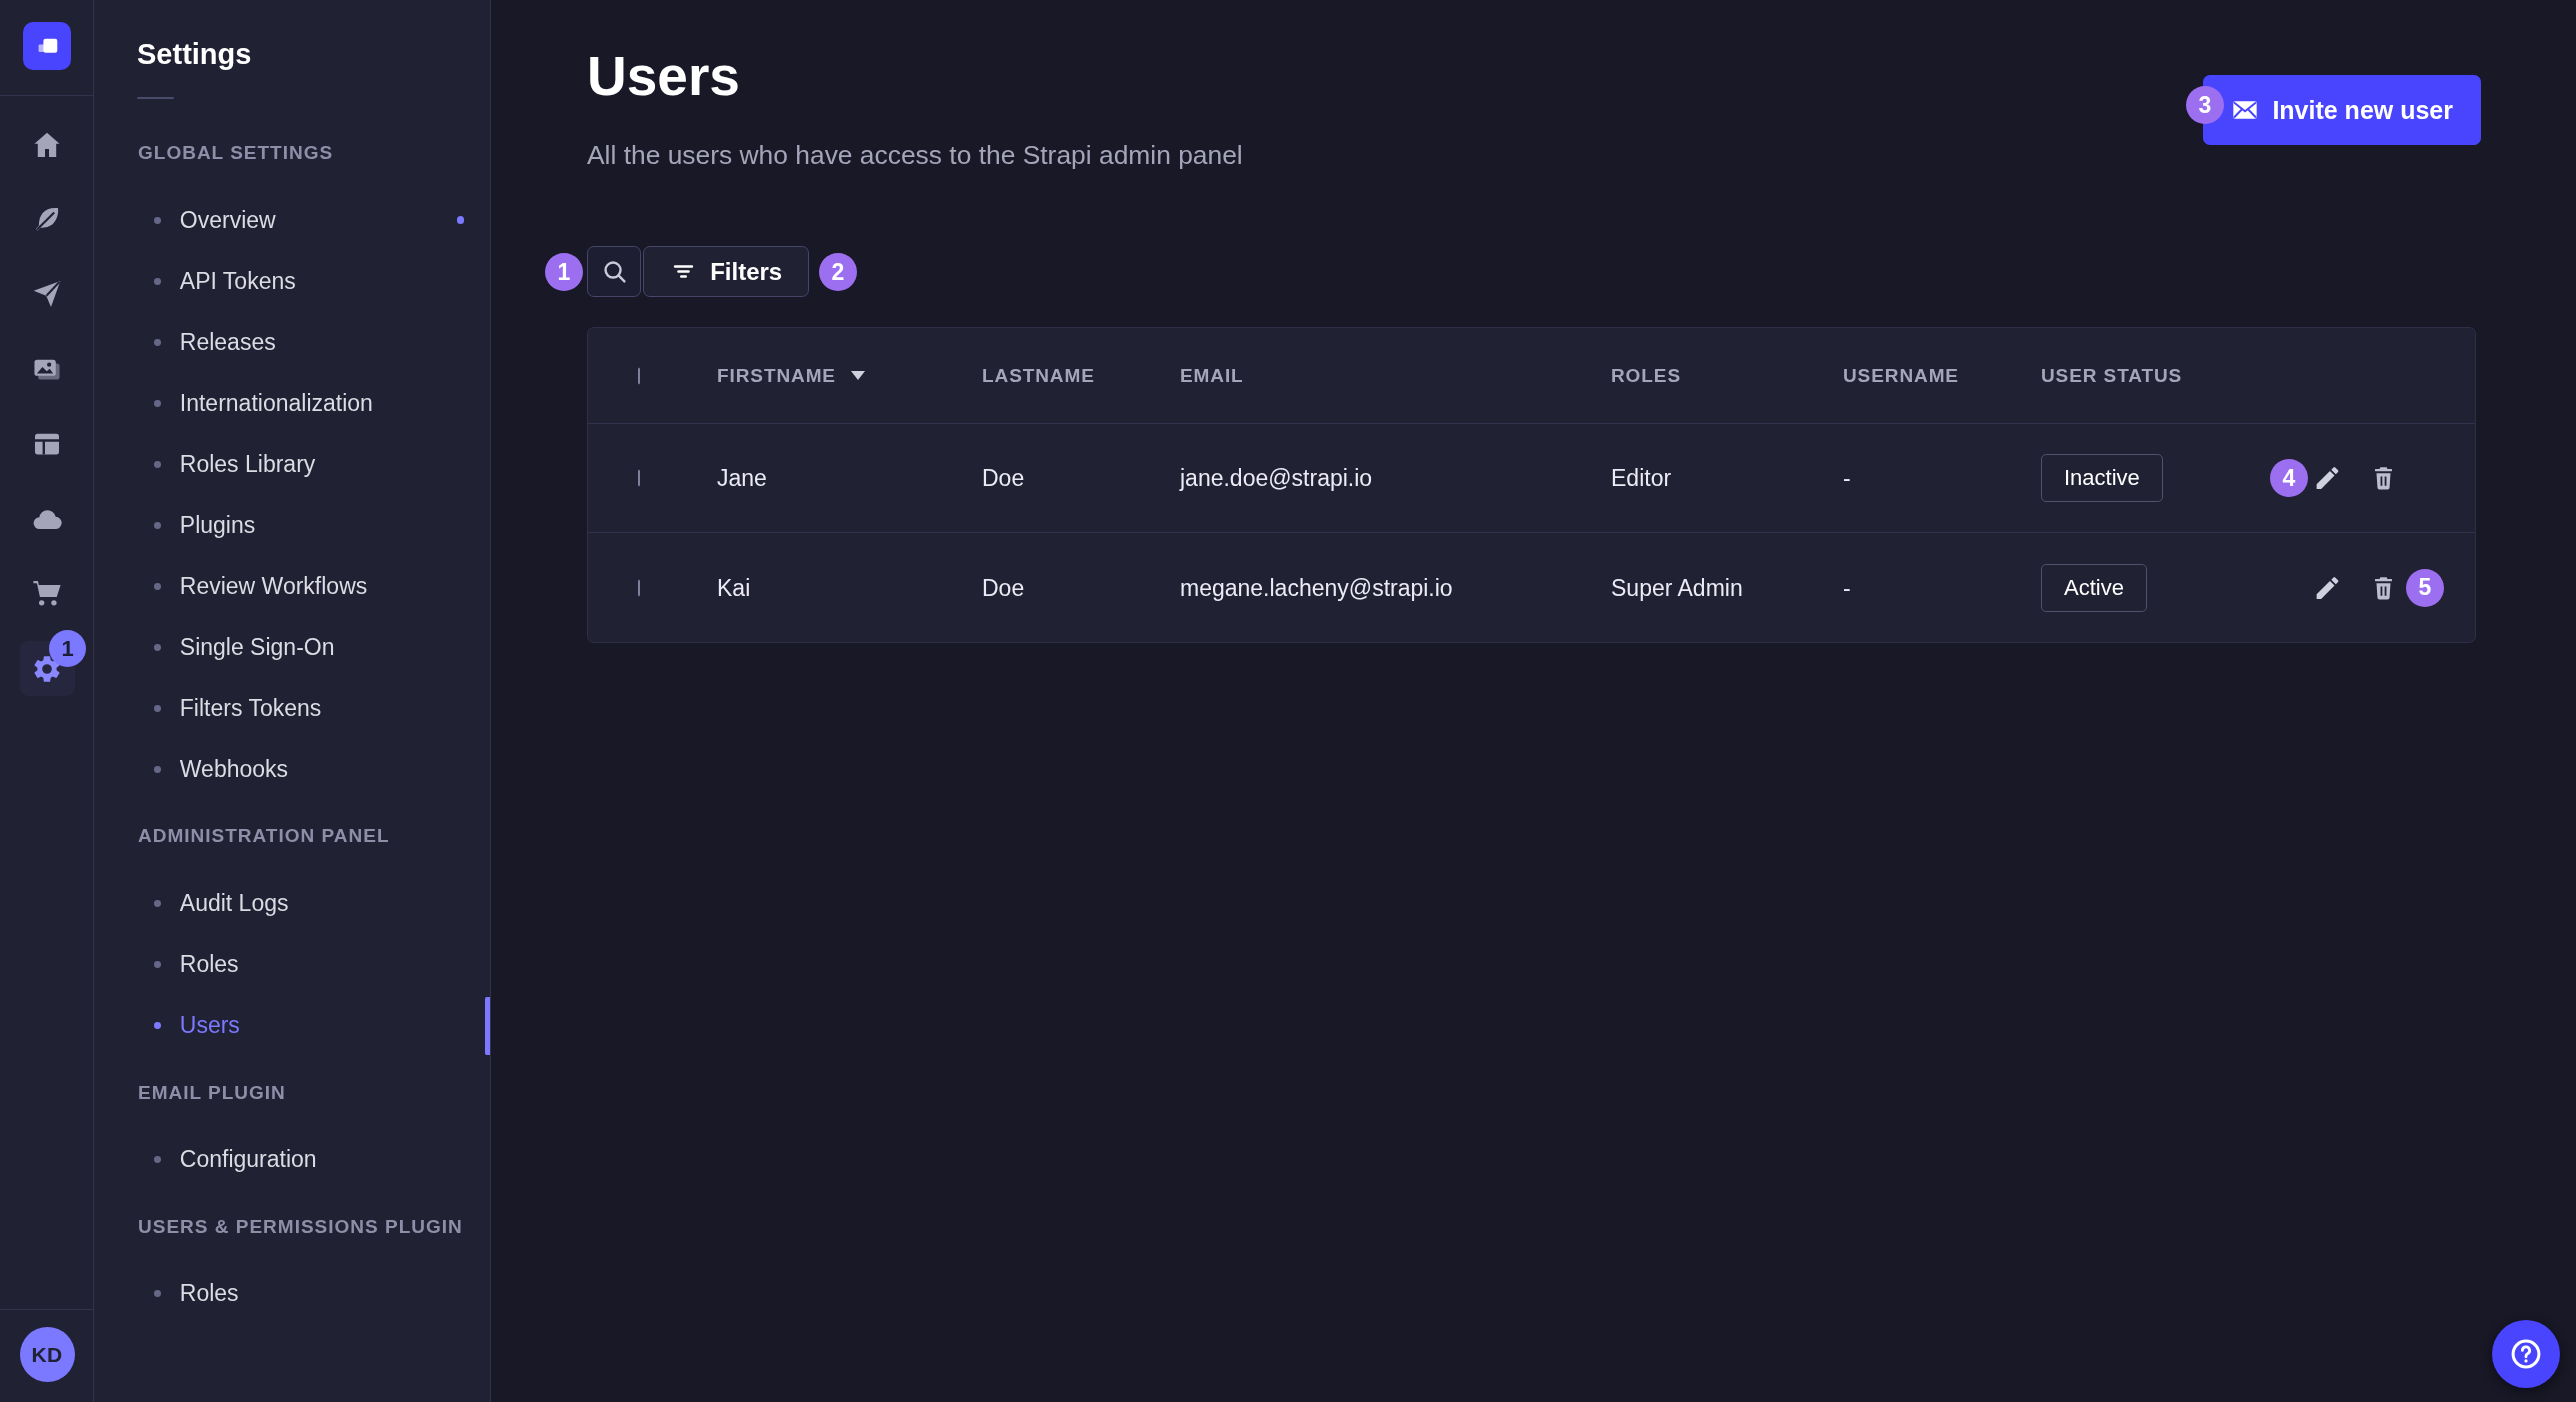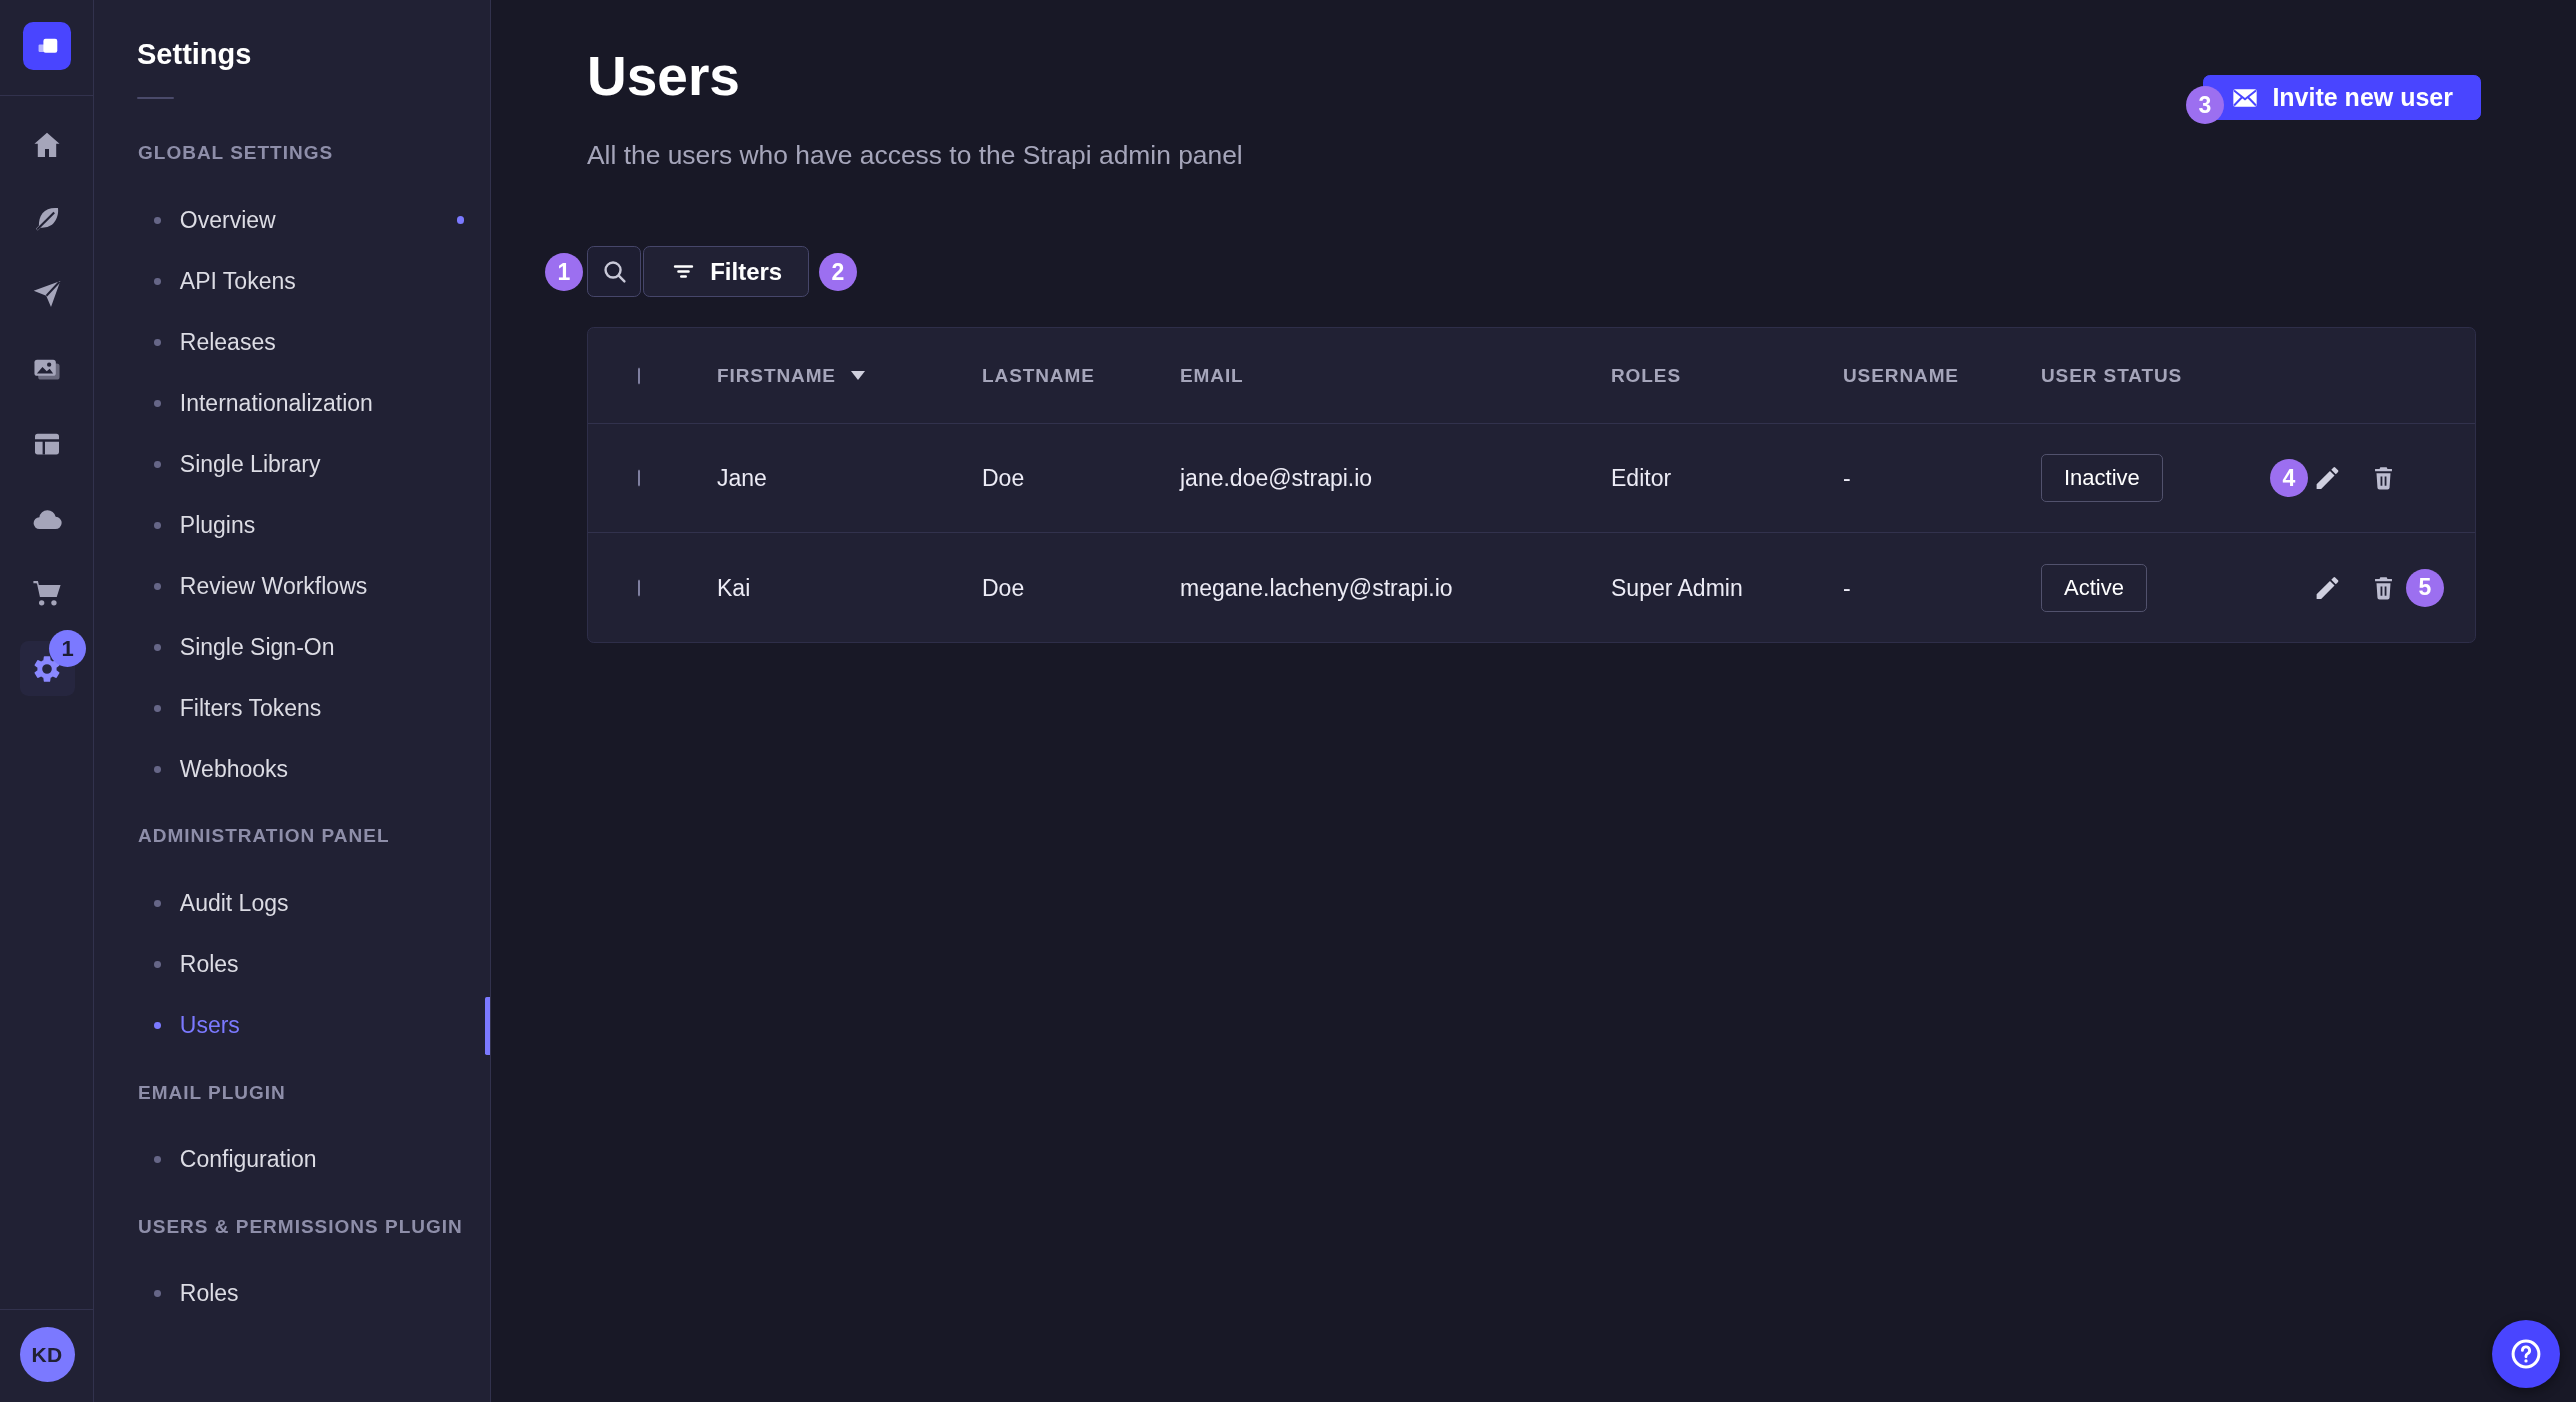--- a/index.html
+++ b/index.html
@@ -41,21 +41,21 @@
   .nav-item .bullet{width:6.8px;height:6.8px;border-radius:50%;background:#666687;flex:0 0 auto;}
   .nav-item.active{color:var(--primary-light);}
   .nav-item.active .bullet{background:var(--primary-light);}
   .notif-dot{width:7.7px;height:7.7px;border-radius:50%;background:var(--primary-light);margin-left:auto;margin-right:25.6px;}
   .active-bar{position:absolute;right:-0.9px;top:1.7px;width:6px;height:58px;background:var(--primary-light);border-radius:1.7px;}
 
   
   .main{position:absolute;left:492px;top:0;width:2084px;height:1402px;background:var(--bg);}
   .page-title{position:absolute;left:95px;top:46px;font-size:55px;font-weight:700;line-height:60px;color:var(--text);}
   .page-subtitle{position:absolute;left:95px;top:140px;font-size:26.4px;color:var(--text-muted);}
-  .invite-btn{position:absolute;right:95px;top:75px;height:45px;border-radius:6.8px;background:var(--primary);border:0.9px solid var(--primary);display:flex;align-items:center;gap:13.6px;padding:16px 27px;font-size:25px;font-weight:600;color:#fff;cursor:pointer;}
+  .invite-btn{position:absolute;right:95px;top:75px;height:70px;border-radius:6.8px;background:var(--primary);border:0.9px solid var(--primary);display:flex;align-items:center;gap:13.6px;padding:16px 27px;font-size:25px;font-weight:600;color:#fff;cursor:pointer;}
   .invite-btn svg{width:28px;height:28px;}
 
   .toolbar{position:absolute;left:95px;top:246px;display:flex;gap:2px;}
   .icon-btn{width:54px;height:51px;border-radius:6.8px;border:0.9px solid var(--border-light);background:#1e1e32;display:flex;align-items:center;justify-content:center;cursor:pointer;}
   .icon-btn svg{width:29px;height:29px;}
   .filters-btn{height:51px;border-radius:6.8px;border:0.9px solid var(--border-light);background:#212134;display:flex;align-items:center;gap:13.6px;padding:0 25.6px;font-size:24px;font-weight:600;color:#fff;cursor:pointer;}
   .filters-btn svg{width:27px;height:27px;}
 
   
   .table{position:absolute;left:95px;top:327px;width:1889px;height:316px;background:var(--panel);border:0.9px solid #2e2e49;border-radius:6.8px;}
@@ -180,21 +180,21 @@
     <div class="nav-item">
       <span class="bullet"></span>
       <span>Releases</span>
     </div>
     <div class="nav-item">
       <span class="bullet"></span>
       <span>Internationalization</span>
     </div>
     <div class="nav-item">
       <span class="bullet"></span>
-      <span>Single Library</span>
+      <span>Roles Library</span>
     </div>
     <div class="nav-item">
       <span class="bullet"></span>
       <span>Plugins</span>
     </div>
     <div class="nav-item">
       <span class="bullet"></span>
       <span>Review Workflows</span>
     </div>
     <div class="nav-item">

